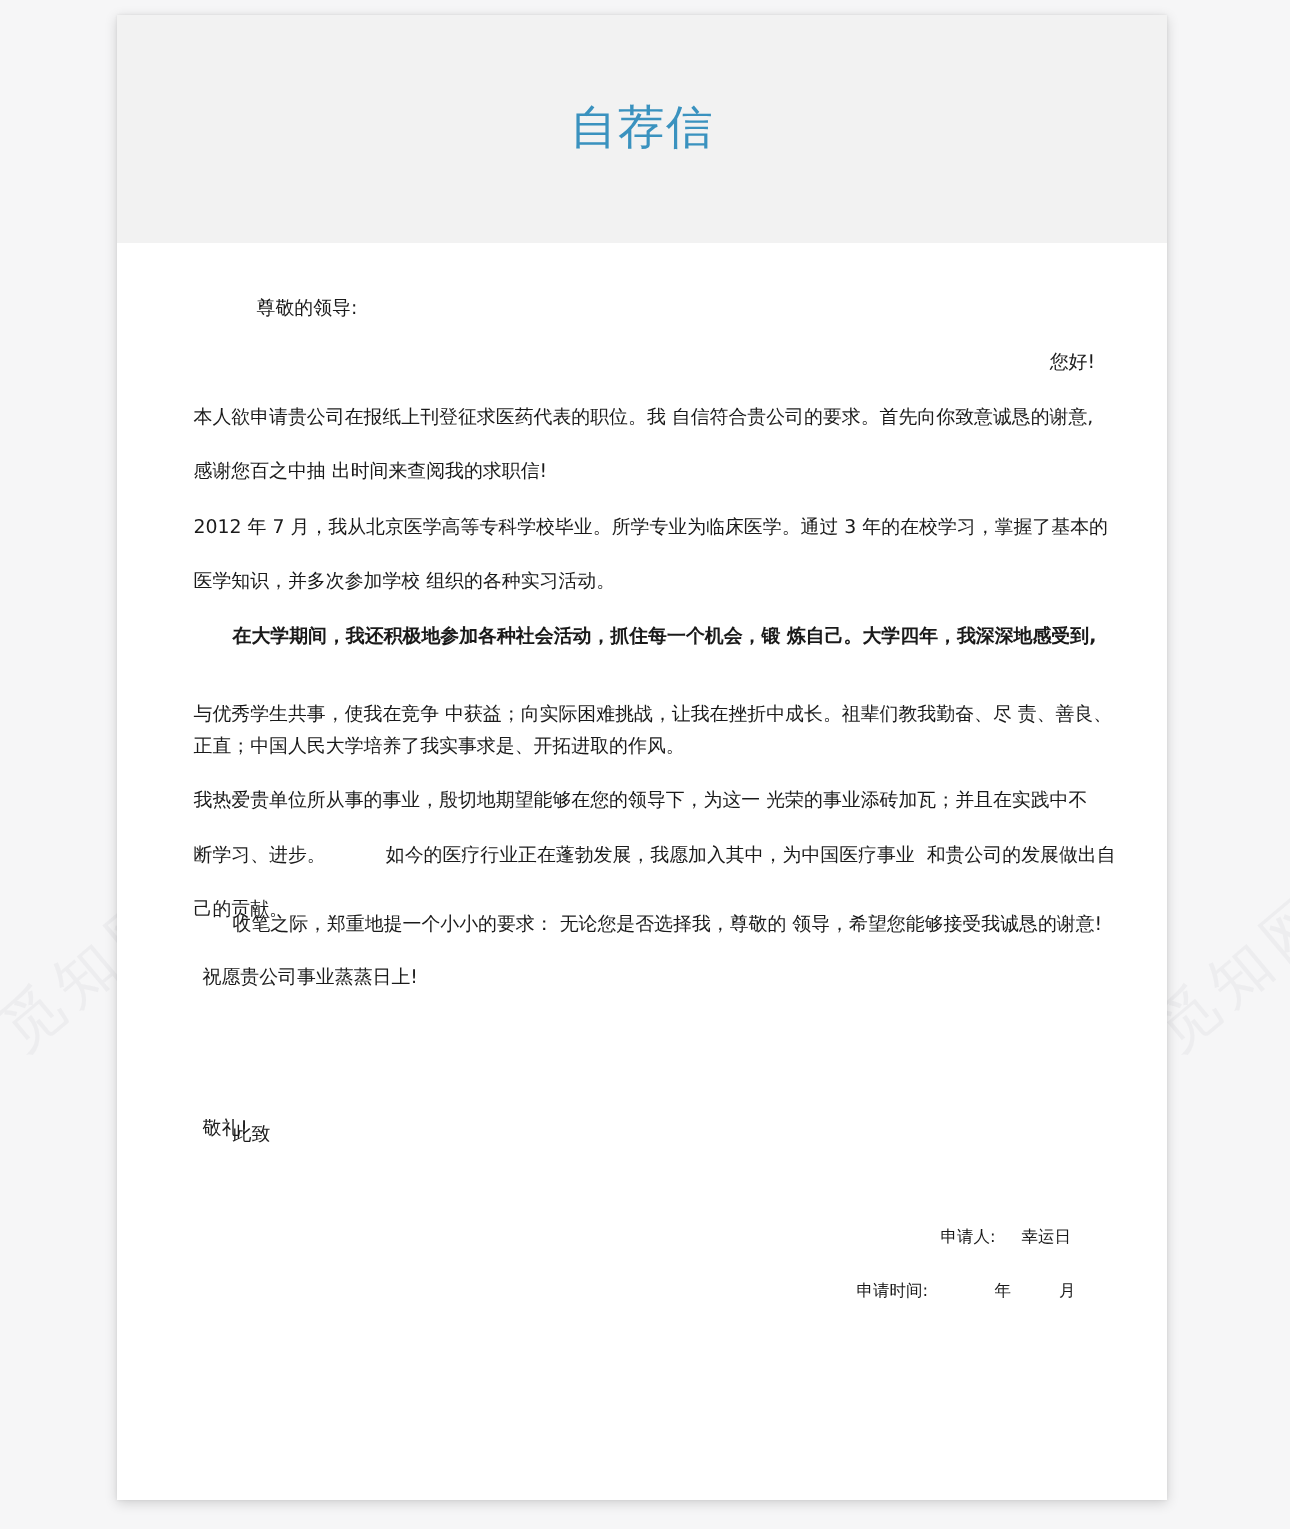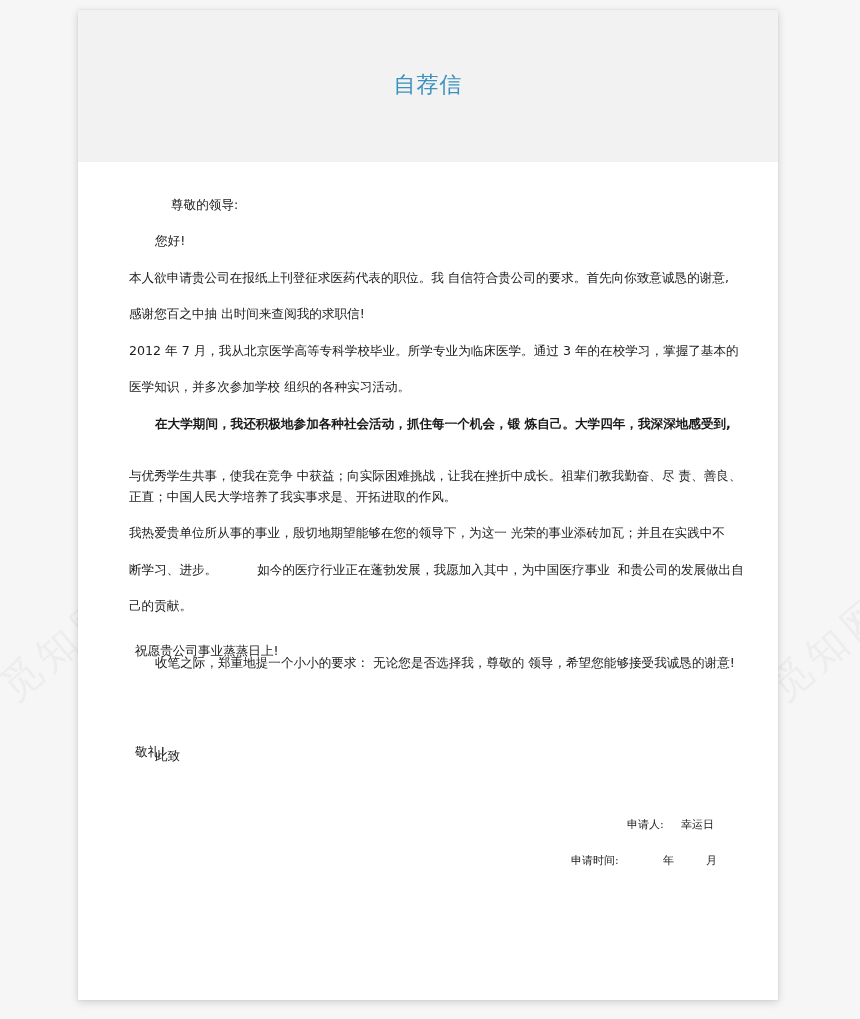--- a/index.html
+++ b/index.html
@@ -14,21 +14,21 @@
       width: 700px; height: 990px;
       background: #ffffff;
       box-shadow: 0 2px 8px rgba(0,0,0,0.16), 0 0 2px rgba(0,0,0,0.08);
       overflow: hidden;
     }
     .header {
       height: 152px; background: #f2f2f2;
       display: flex; align-items: center; justify-content: center;
     }
     .title {
-      font-size: 22px; color: #3a92bf; letter-spacing: 1px;
+      font-size: 31px; color: #3a92bf; letter-spacing: 1px;
       margin-top: -2px;
     }
     .body { position: relative; }
     .line {
       position: absolute; left: 51px; right: 48px;
       font-size: 12.6px; color: #1a1a1a; line-height: 18px;
       white-space: nowrap;
     }
     .indent { padding-left: 26px; }
     .indent-sm { padding-left: 6px; }
@@ -46,33 +46,33 @@
 <div class="watermark" style="left:370px; top:620px;">觅知网</div>
 <div class="watermark" style="left:760px; top:620px;">觅知网</div>
 
 <div class="page">
   <div class="header">
     <div class="title">自荐信</div>
   </div>
 
   <div class="body">
     <div class="line" style="top:34px;margin-left:42px;">尊敬的领导:</div>
-    <div class="line indent" style="top:70px;">您好!</div>
+    <div class="line indent" style="top:70px;text-align:right;">您好!</div>
 
     <div class="line" style="top:107px;">本人欲申请贵公司在报纸上刊登征求医药代表的职位。我  自信符合贵公司的要求。首先向你致意诚恳的谢意,</div>
     <div class="line" style="top:143px;">感谢您百之中抽  出时间来查阅我的求职信!</div>
     <div class="line" style="top:180px;">2012 年 7 月，我从北京医学高等专科学校毕业。所学专业为临床医学。通过 3 年的在校学习，掌握了基本的</div>
     <div class="line" style="top:216px;">医学知识，并多次参加学校  组织的各种实习活动。</div>
     <div class="line indent" style="top:253px;font-weight:bold;">在大学期间，我还积极地参加各种社会活动，抓住每一个机会，锻  炼自己。大学四年，我深深地感受到,</div>
     <div class="line" style="top:289px;margin-top:16px;">与优秀学生共事，使我在竞争  中获益；向实际困难挑战，让我在挫折中成长。祖辈们教我勤奋、尽  责、善良、</div>
     <div class="line" style="top:326px;">正直；中国人民大学培养了我实事求是、开拓进取的作风。</div>
     <div class="line" style="top:362px;">我热爱贵单位所从事的事业，殷切地期望能够在您的领导下，为这一  光荣的事业添砖加瓦；并且在实践中不</div>
     <div class="line" style="top:399px; white-space:pre;text-align:right;">断学习、进步。          如今的医疗行业正在蓬勃发展，我愿加入其中，为中国医疗事业  和贵公司的发展做出自</div>
     <div class="line" style="top:435px;">己的贡献。</div>
-    <div class="line indent" style="top:492px;">收笔之际，郑重地提一个小小的要求：  无论您是否选择我，尊敬的  领导，希望您能够接受我诚恳的谢意!</div>
+    <div class="line indent" style="top:445px;">收笔之际，郑重地提一个小小的要求：  无论您是否选择我，尊敬的  领导，希望您能够接受我诚恳的谢意!</div>
     <div class="line indent-sm" style="top:480px;">祝愿贵公司事业蒸蒸日上!</div>
     <div class="line indent" style="top:545px;margin-top:40px;">此致</div>
     <div class="line indent-sm" style="top:581px;">敬礼!</div>
 
     <div class="sig" style="left:549px; top:655px;">申请人:</div>
     <div class="sig" style="left:603px; top:655px;">幸运日</div>
     <div class="sig" style="left:493px; top:691px;">申请时间:</div>
     <div class="sig" style="left:585px; top:691px;">年</div>
     <div class="sig" style="left:628px; top:691px;">月</div>
   </div>

